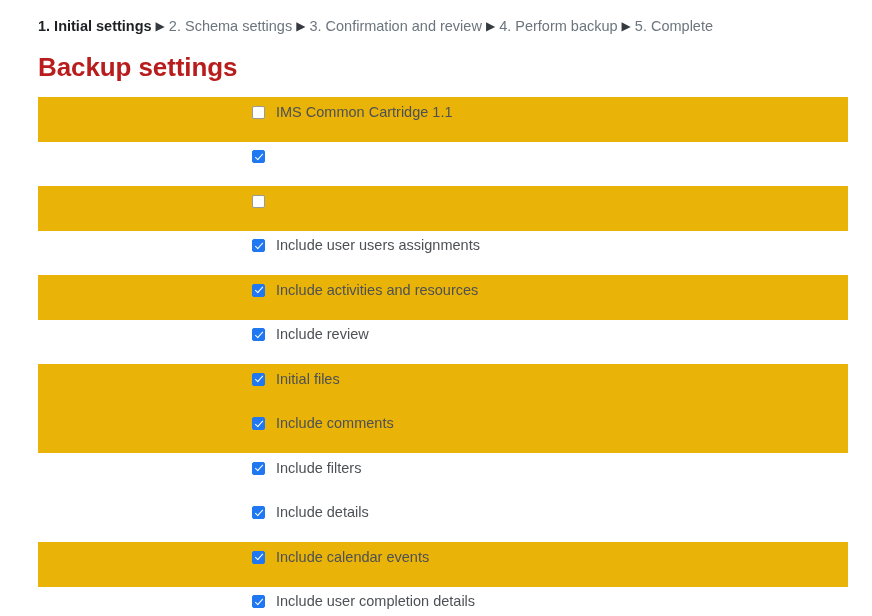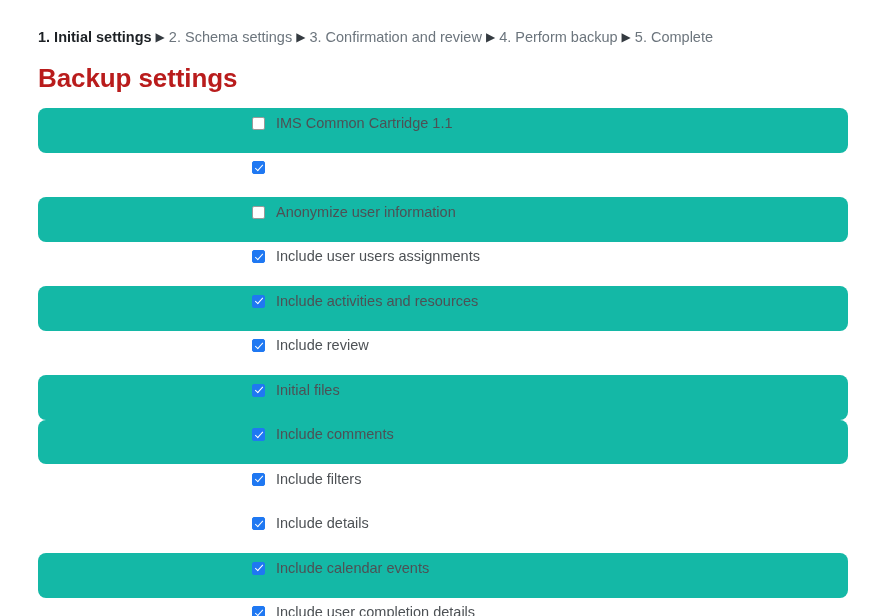--- a/index.html
+++ b/index.html
@@ -10,21 +10,21 @@
     width: 872px;
     height: 616px;
     background: #ffffff;
     font-family: "Liberation Sans", sans-serif;
     overflow: hidden;
     -webkit-font-smoothing: antialiased;
   }
 
   
   .breadcrumb {
-    padding: 28px 0 0 38px;
+    padding: 17px 0 0 38px;
     font-size: 14.5px;
     line-height: 19px;
     white-space: nowrap;
     color: #6c757d;
   }
   .crumb {
     color: #6c757d;
     font-weight: 400;
   }
   .crumb.active {
@@ -55,22 +55,21 @@
     margin-top: 14px;
     padding: 0;
   }
   .setting-row {
     display: block;
     position: relative;
     height: 44.5px;
     margin: 0 24px 0 38px;
   }
   .setting-row.striped {
-    background: #14b8a6;
-    border-radius: 8px;
+    background: #eab308;
   }
   .setting-row .row-inner {
     position: absolute;
     left: 214px;
     top: 0;
     height: 30px;
     display: flex;
     align-items: center;
     gap: 0;
   }
@@ -137,21 +136,20 @@
       </div>
     </div>
     <div class="setting-row">
       <div class="row-inner">
         <span class="cbx on" role="checkbox" aria-checked="true"></span>
       </div>
     </div>
     <div class="setting-row striped">
       <div class="row-inner">
         <span class="cbx off" role="checkbox" aria-checked="false"></span>
-        <span class="cbx-label">Anonymize user information</span>
       </div>
     </div>
     <div class="setting-row">
       <div class="row-inner">
         <span class="cbx on" role="checkbox" aria-checked="true"></span>
         <span class="cbx-label">Include user users assignments</span>
       </div>
     </div>
     <div class="setting-row striped">
       <div class="row-inner">

